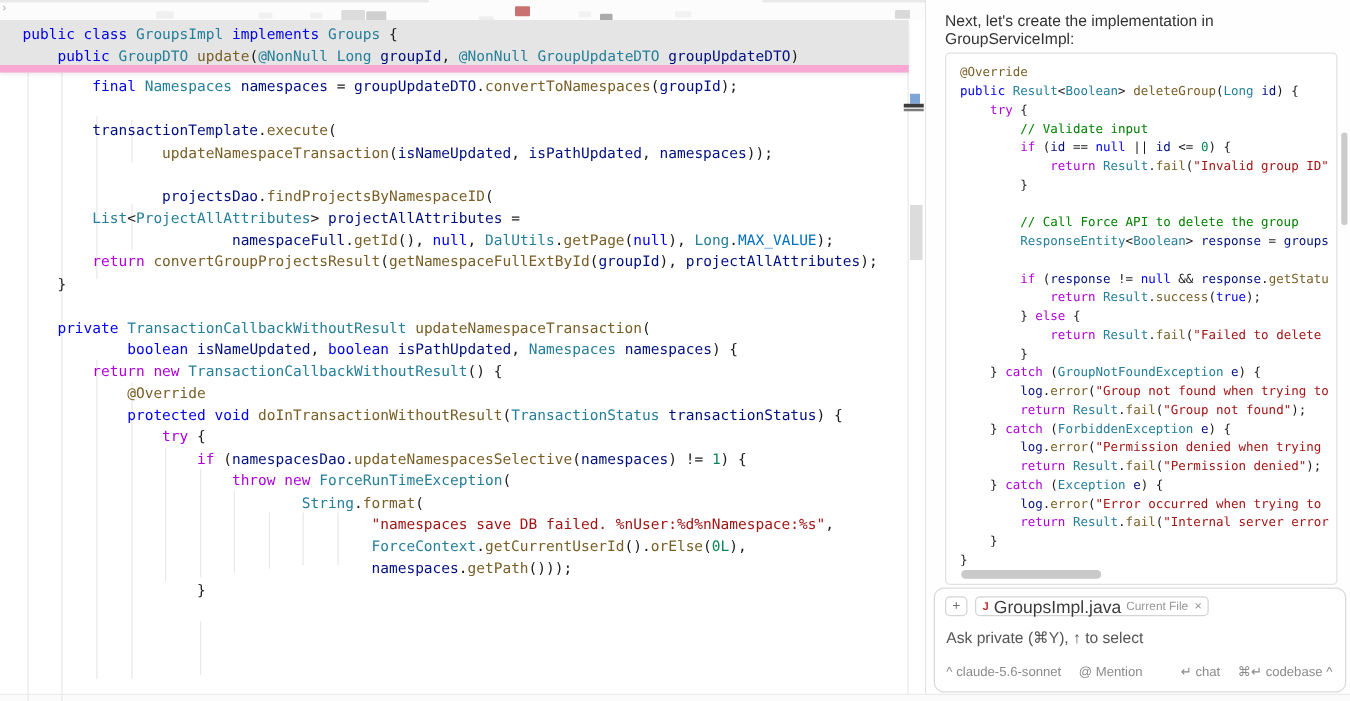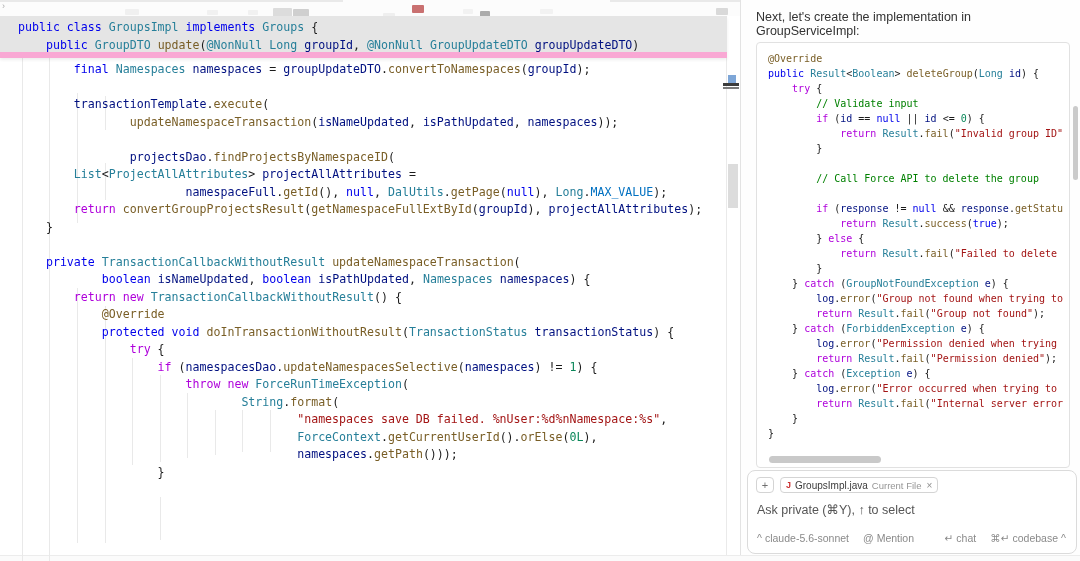--- a/index.html
+++ b/index.html
@@ -53,21 +53,21 @@
   .vthumb{position:absolute;left:332px;top:106px;width:5px;height:74px;background:#CBCBCB;border-radius:2.5px;}
 
   .input-box{position:absolute;left:6px;top:470px;width:330px;height:84px;background:#fff;
              border:1px solid #DBDBDB;border-radius:8px;box-sizing:border-box;}
   .chips-row{position:absolute;left:8px;top:6px;display:flex;align-items:center;}
   .add-btn{width:18px;height:16px;border:1px solid #D4D4D4;border-radius:4px;box-sizing:border-box;
            color:#6f6f6f;font-size:11px;line-height:14px;text-align:center;}
   .chip{display:flex;align-items:center;height:16px;border:1px solid #D4D4D4;border-radius:4px;
         box-sizing:border-box;margin-left:6px;padding:0 5px;background:#fff;}
   .jicon{color:#CA3132;font-weight:bold;font-size:9px;margin-right:4px;}
-  .fname{font-size:10px;color:#3B3B3B;}
+  .fname{font-size:14px;color:#3B3B3B;}
   .fctx{font-size:9.5px;color:#969696;margin-left:4px;}
   .fclose{font-size:10px;color:#909090;margin-left:5px;}
   .placeholder{position:absolute;left:9px;top:31px;font-size:12.5px;color:#555;}
   .input-footer{position:absolute;left:9px;right:10px;bottom:9px;display:flex;align-items:center;
                 font-size:10.5px;color:#8A8A8A;}
   .f-item{display:flex;align-items:center;gap:3px;margin-right:14px;white-space:nowrap;}
   .f-item:last-child{margin-right:0;}
   .spacer{flex:1;}
 
   .bottom-line{position:absolute;left:0;top:555px;width:1080px;height:1px;background:#ECECEC;}
@@ -167,20 +167,21 @@
       <div id="rightCode">
           <div class="cl"><span class="tk-a">@Override</span></div>
           <div class="cl"><span class="tk-k">public </span><span class="tk-t">Result</span><span class="tk-d">&lt;</span><span class="tk-t">Boolean</span><span class="tk-d">&gt; </span><span class="tk-m">deleteGroup</span><span class="tk-d">(</span><span class="tk-t">Long</span><span class="tk-d"> </span><span class="tk-v">id</span><span class="tk-d">) {</span></div>
           <div class="cl">    <span class="tk-c">try</span><span class="tk-d"> {</span></div>
           <div class="cl">        <span class="tk-cm">// Validate input</span></div>
           <div class="cl">        <span class="tk-c">if</span><span class="tk-d"> (</span><span class="tk-v">id</span><span class="tk-d"> == </span><span class="tk-k">null</span><span class="tk-d"> || </span><span class="tk-v">id</span><span class="tk-d"> &lt;= </span><span class="tk-n">0</span><span class="tk-d">) {</span></div>
           <div class="cl">            <span class="tk-c">return</span><span class="tk-d"> </span><span class="tk-t">Result</span><span class="tk-d">.</span><span class="tk-m">fail</span><span class="tk-d">(</span><span class="tk-s">"Invalid group ID"</span></div>
           <div class="cl">        <span class="tk-d">}</span></div>
           <div class="cl"></div>
           <div class="cl">        <span class="tk-cm">// Call Force API to delete the group</span></div>
+          <div class="cl">        <span class="tk-t">ResponseEntity</span><span class="tk-d">&lt;</span><span class="tk-t">Boolean</span><span class="tk-d">&gt; </span><span class="tk-v">response</span><span class="tk-d"> = </span><span class="tk-v">groups</span></div>
           <div class="cl"></div>
           <div class="cl">        <span class="tk-c">if</span><span class="tk-d"> (</span><span class="tk-v">response</span><span class="tk-d"> != </span><span class="tk-k">null</span><span class="tk-d"> &amp;&amp; </span><span class="tk-v">response</span><span class="tk-d">.</span><span class="tk-m">getStatu</span></div>
           <div class="cl">            <span class="tk-c">return</span><span class="tk-d"> </span><span class="tk-t">Result</span><span class="tk-d">.</span><span class="tk-m">success</span><span class="tk-d">(</span><span class="tk-k">true</span><span class="tk-d">);</span></div>
           <div class="cl">        <span class="tk-d">} </span><span class="tk-c">else</span><span class="tk-d"> {</span></div>
           <div class="cl">            <span class="tk-c">return</span><span class="tk-d"> </span><span class="tk-t">Result</span><span class="tk-d">.</span><span class="tk-m">fail</span><span class="tk-d">(</span><span class="tk-s">"Failed to delete</span></div>
           <div class="cl">        <span class="tk-d">}</span></div>
           <div class="cl">    <span class="tk-d">} </span><span class="tk-c">catch</span><span class="tk-d"> (</span><span class="tk-t">GroupNotFoundException</span><span class="tk-d"> </span><span class="tk-v">e</span><span class="tk-d">) {</span></div>
           <div class="cl">        <span class="tk-v">log</span><span class="tk-d">.</span><span class="tk-m">error</span><span class="tk-d">(</span><span class="tk-s">"Group not found when trying to</span></div>
           <div class="cl">        <span class="tk-c">return</span><span class="tk-d"> </span><span class="tk-t">Result</span><span class="tk-d">.</span><span class="tk-m">fail</span><span class="tk-d">(</span><span class="tk-s">"Group not found"</span><span class="tk-d">);</span></div>
           <div class="cl">    <span class="tk-d">} </span><span class="tk-c">catch</span><span class="tk-d"> (</span><span class="tk-t">ForbiddenException</span><span class="tk-d"> </span><span class="tk-v">e</span><span class="tk-d">) {</span></div>

